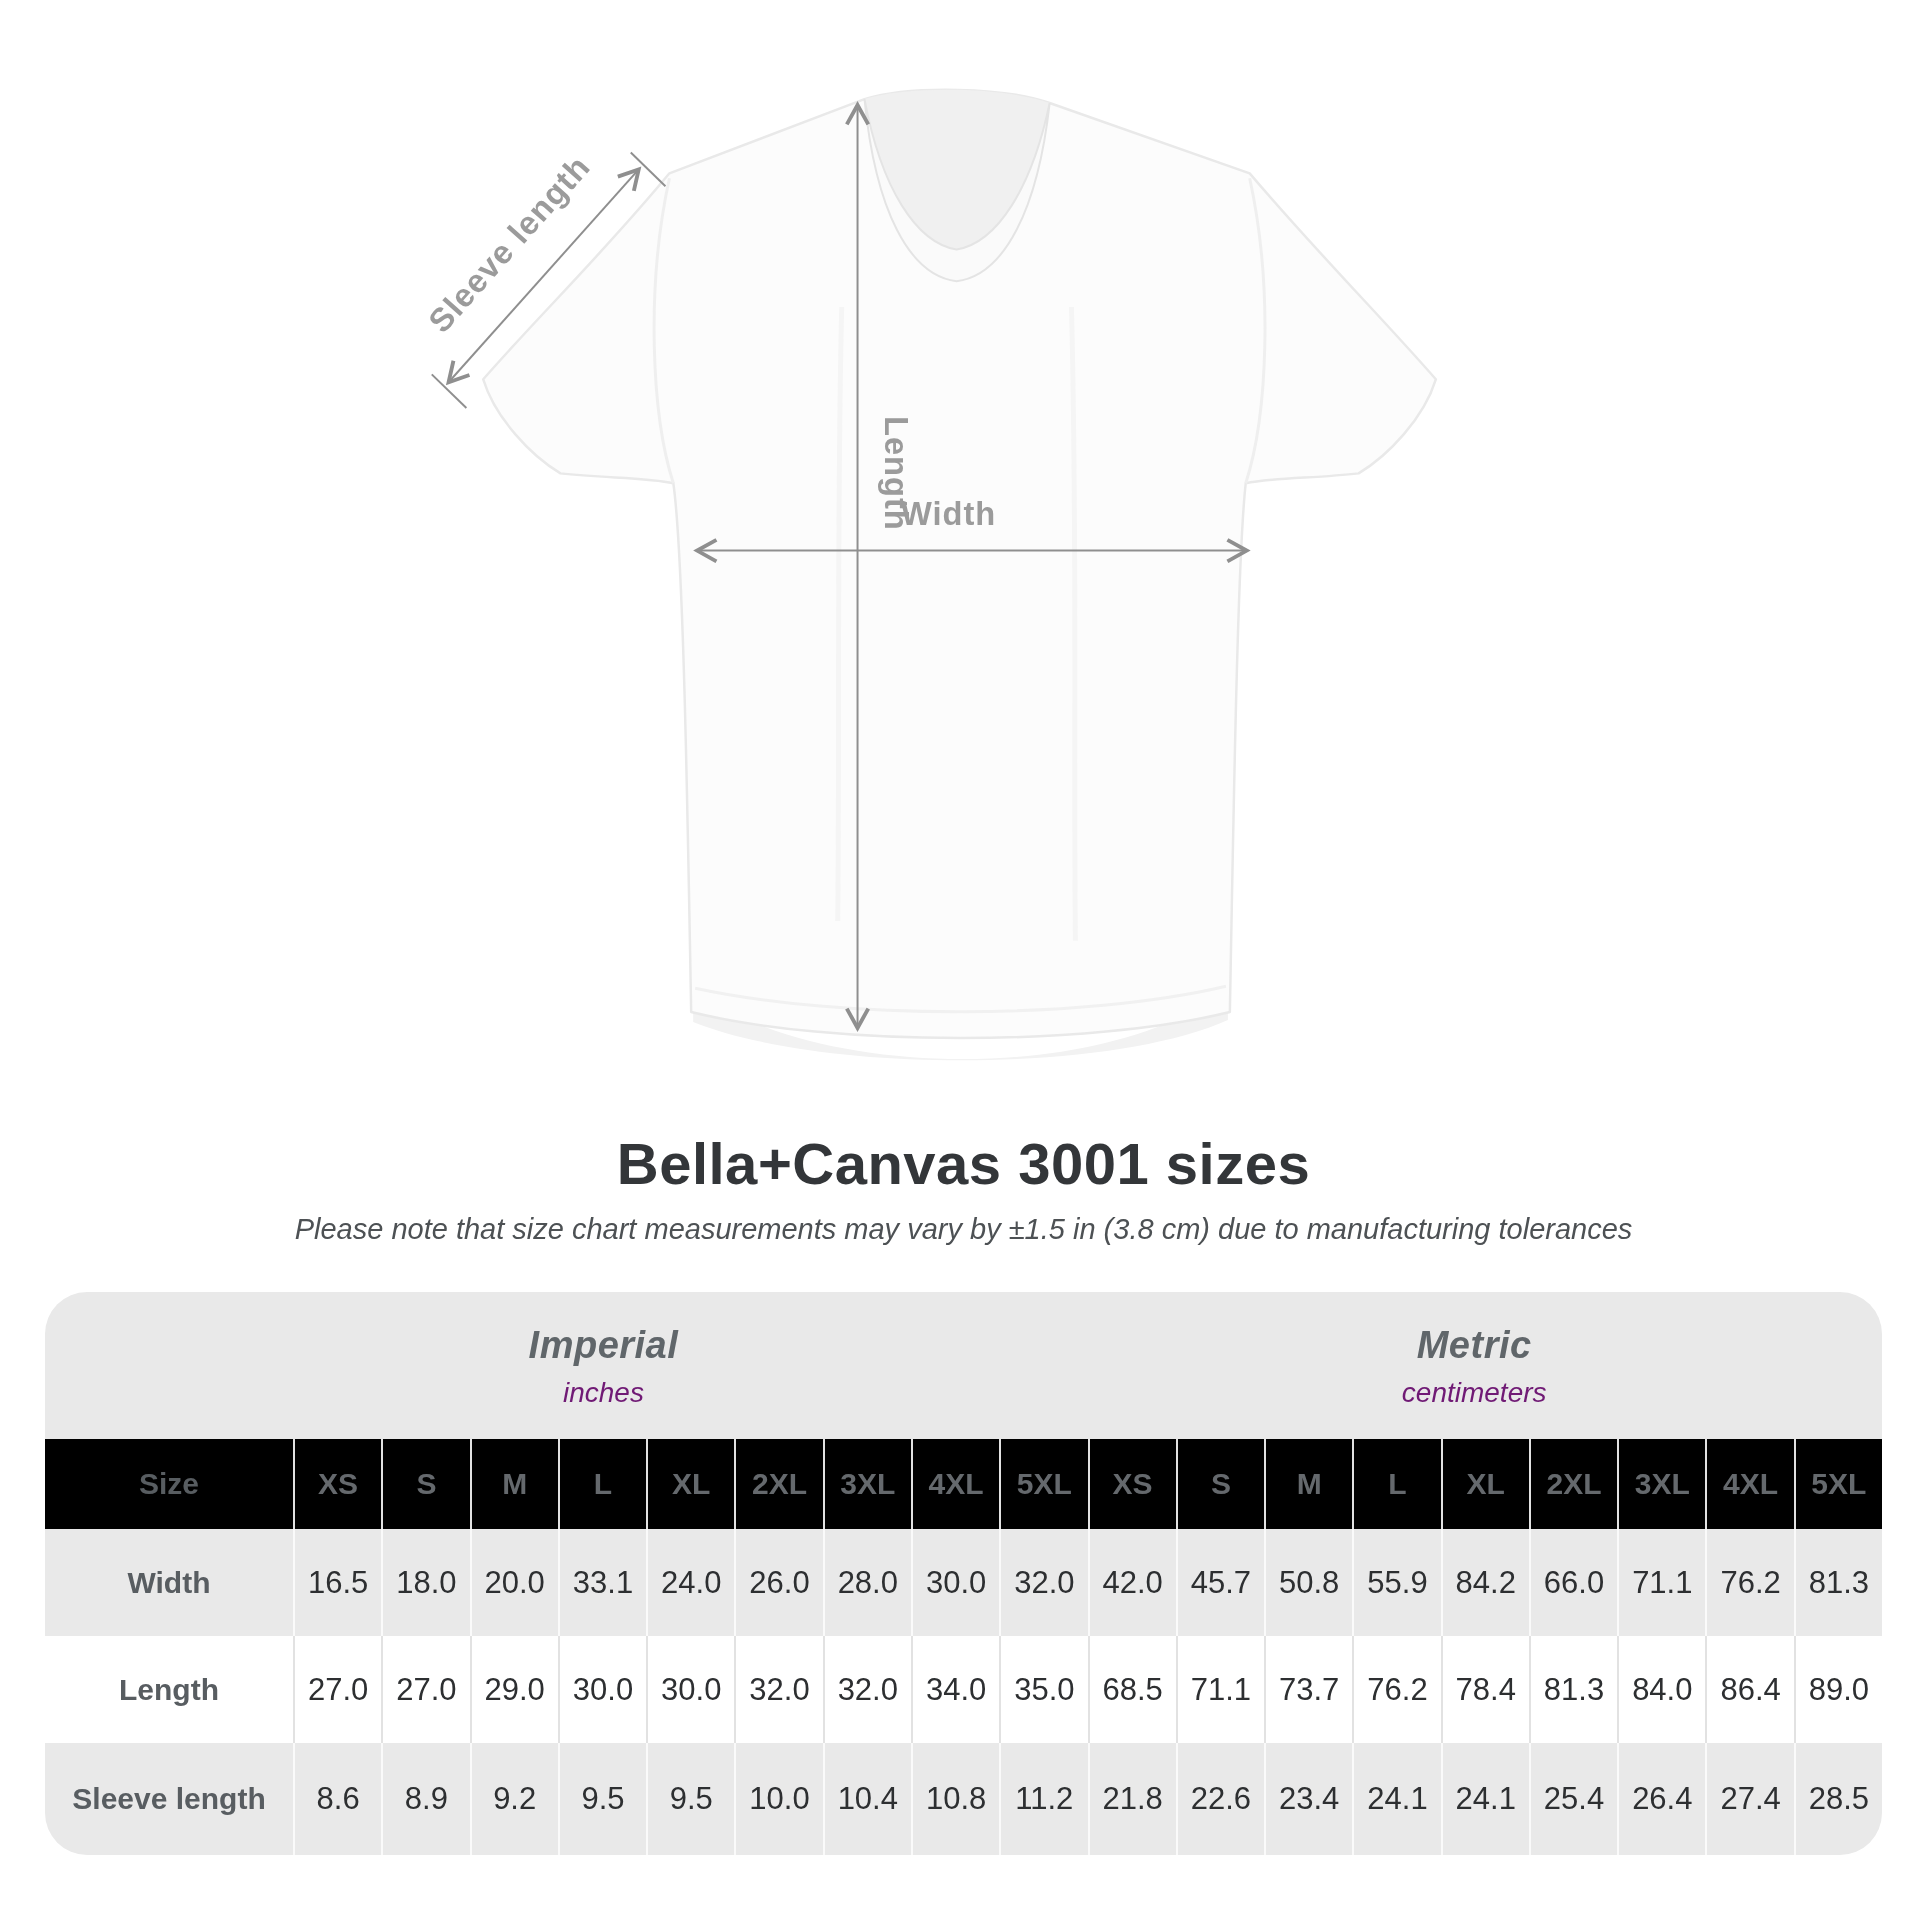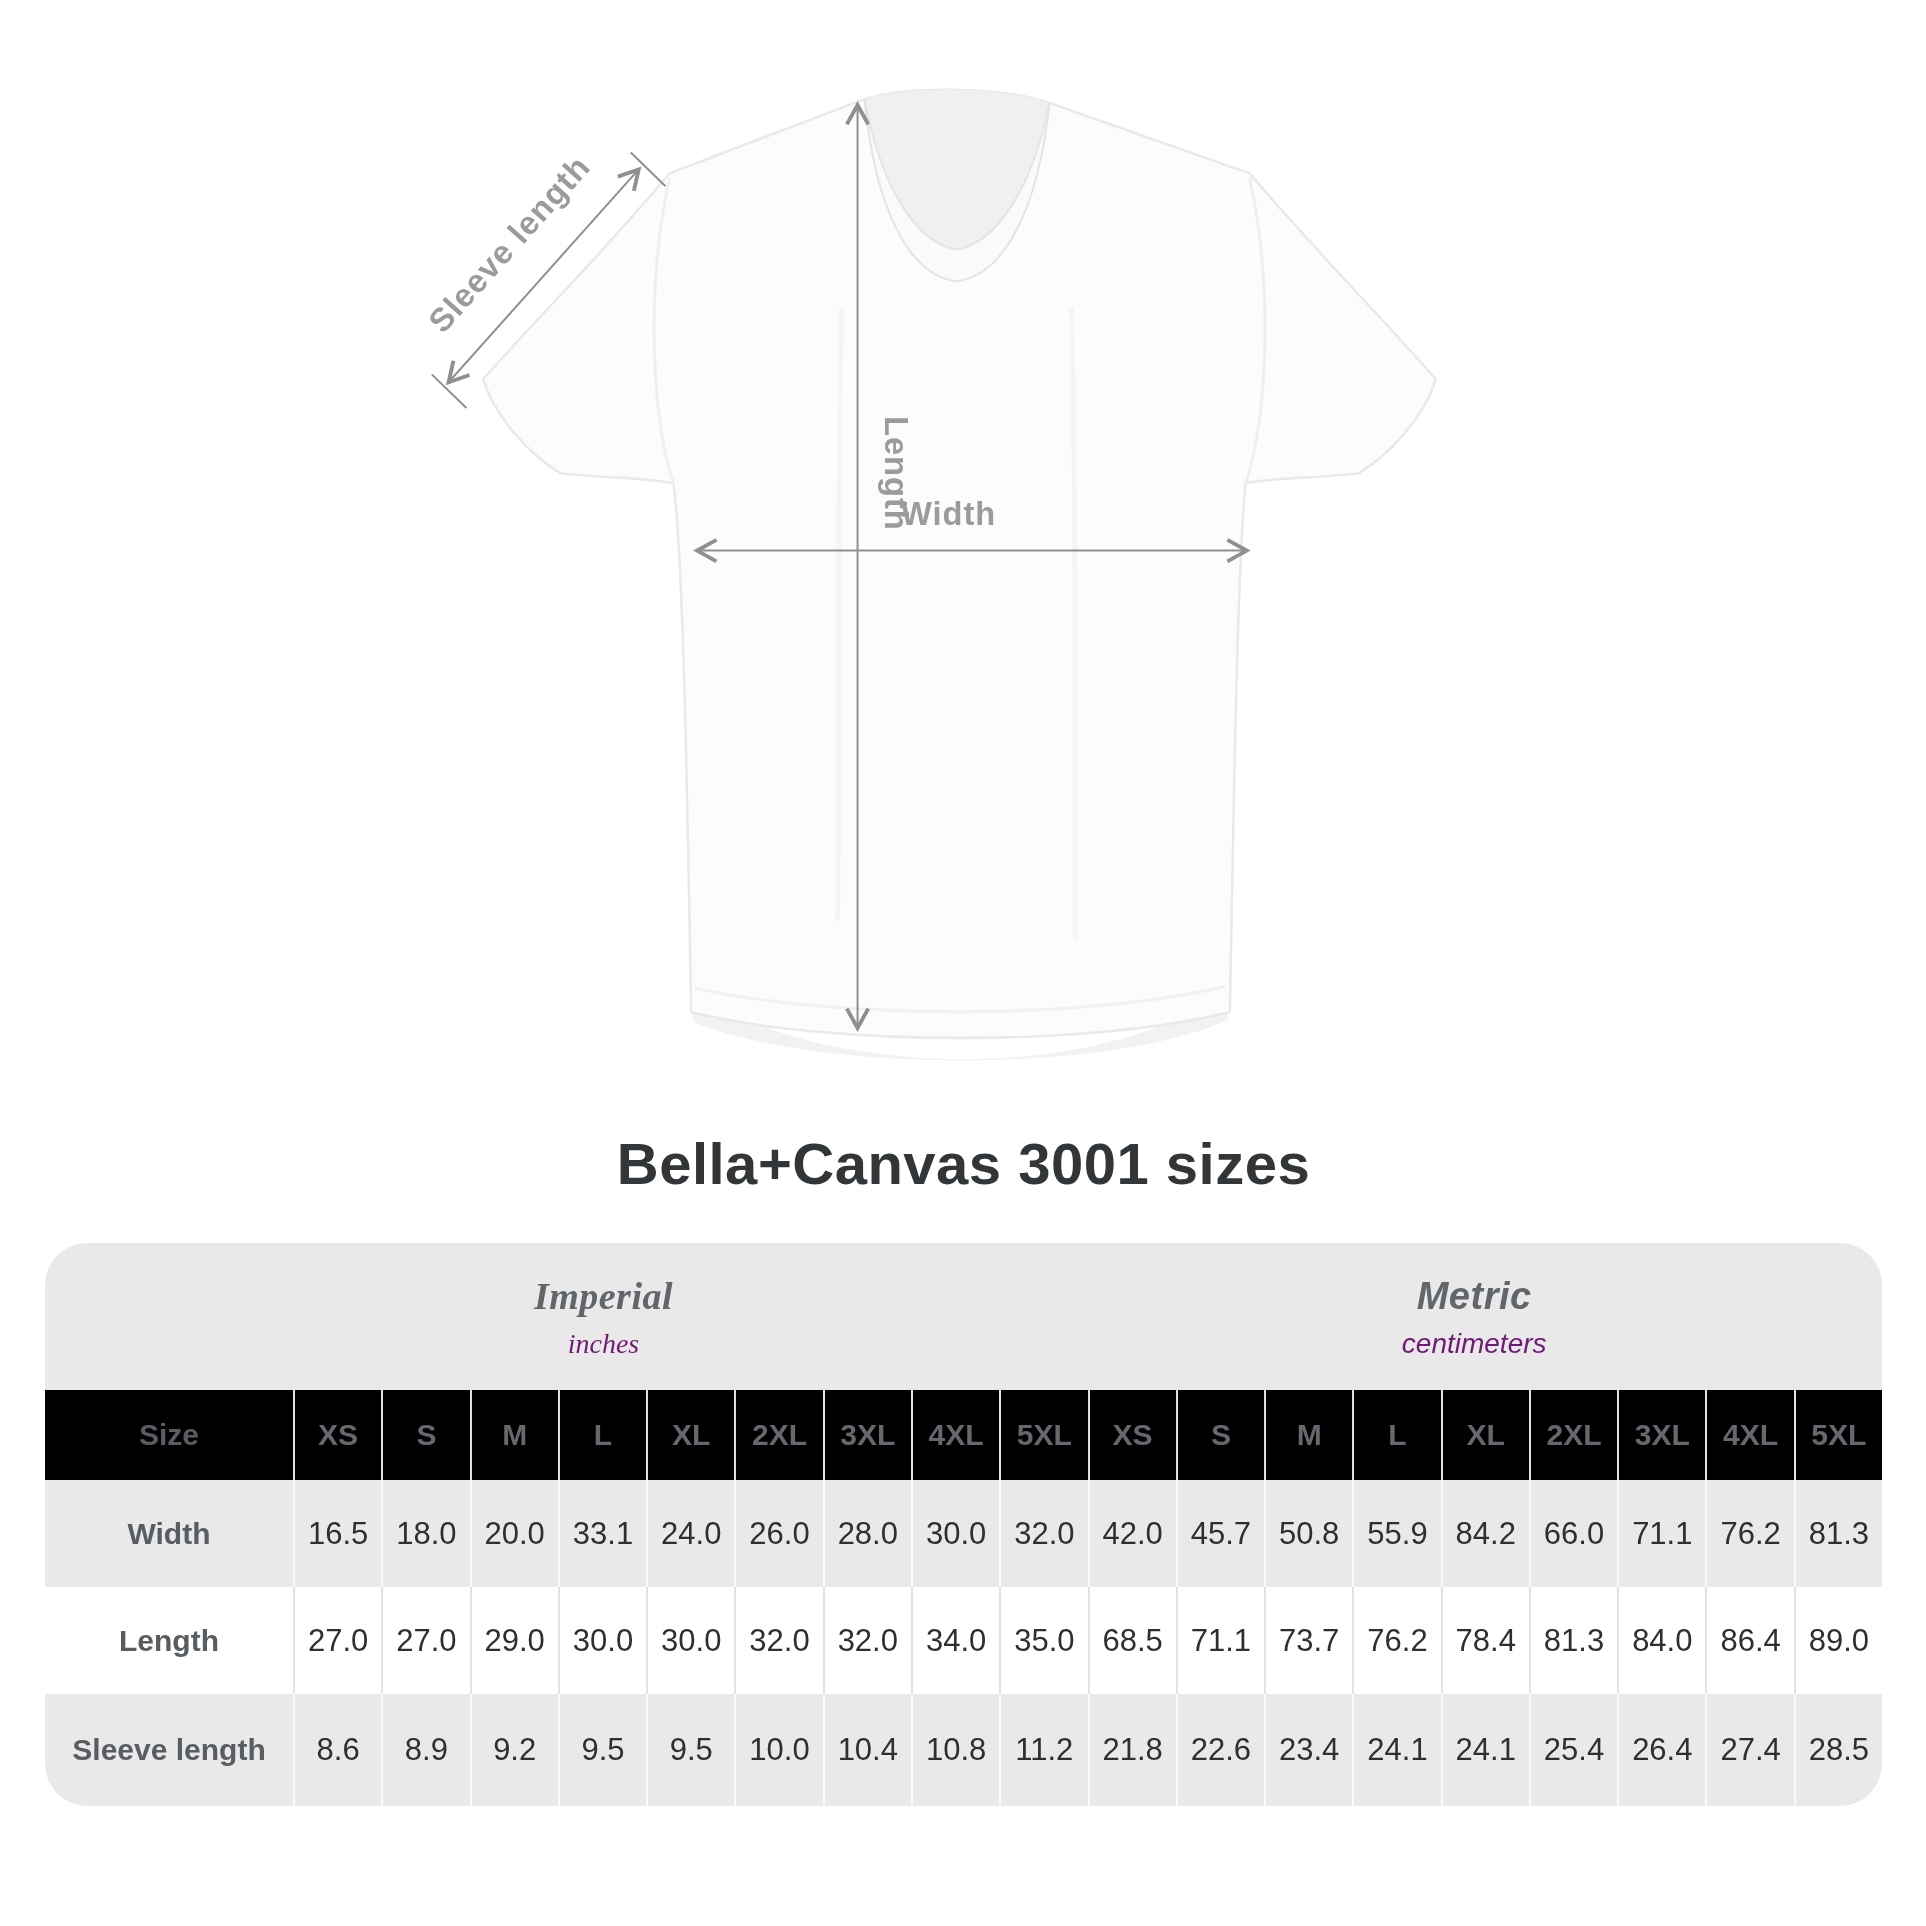--- a/index.html
+++ b/index.html
@@ -25,21 +25,21 @@
     overflow:hidden;
   }
   .trow{display:grid;grid-template-columns:248px repeat(18,1fr);}
   .band{
     display:block;position:relative;height:147px;background:#e9e9e9;
   }
   .unit-group{
     position:absolute;top:50%;transform:translate(-50%,-50%);
     text-align:center;white-space:nowrap;color:#60666a;
   }
-  .unit-group.imperial{left:30.4%;font-family:Liberation Serif, serif;}
+  .unit-group.imperial{left:30.4%;}
   .unit-group.metric{left:77.8%;}
   .unit-label{font-size:38px;font-weight:bold;font-style:italic;letter-spacing:0.5px;}
   .unit-sub{font-size:28px;font-style:italic;margin-top:10px;color:#701a75;}
   .sizes-row{height:90px;background:#000000;}
   .data-row{height:107px;background:#ffffff;}
   .data-row.shaded{background:#e9e9e9;}
   .data-row.last{height:112px;}
   .cell{
     display:flex;align-items:center;justify-content:center;
     font-size:31px;color:#2d2f31;
@@ -99,20 +99,21 @@
   <line x1="637" y1="154" x2="672" y2="188" stroke="#8f8f8f" stroke-width="2"></line>
   <line x1="436" y1="378" x2="471" y2="412" stroke="#8f8f8f" stroke-width="2"></line>
 
   <text x="514" y="246" transform="rotate(-48.3 514 246)" text-anchor="middle" dominant-baseline="central" font-size="33" font-weight="bold" letter-spacing="1" fill="#9b9b9b">Sleeve length</text>
   <text x="905" y="478" transform="rotate(90 905 478)" text-anchor="middle" dominant-baseline="central" font-size="33" font-weight="bold" letter-spacing="1" fill="#9b9b9b">Length</text>
   <text x="958" y="530" text-anchor="middle" font-size="33" font-weight="bold" letter-spacing="1" fill="#9b9b9b">Width</text>
 </svg>
 
 <div class="caption">
   <h1 class="page-title">Bella+Canvas 3001 sizes</h1>
+  <p class="page-subtitle">Please note that size chart measurements may vary by ±1.5 in (3.8 cm) due to manufacturing tolerances</p>
 </div>
 
 <div class="size-table">
 
   <div class="band">
     <div class="unit-group imperial">
       <div class="unit-label">Imperial</div>
       <div class="unit-sub">inches</div>
     </div>
     <div class="unit-group metric">

